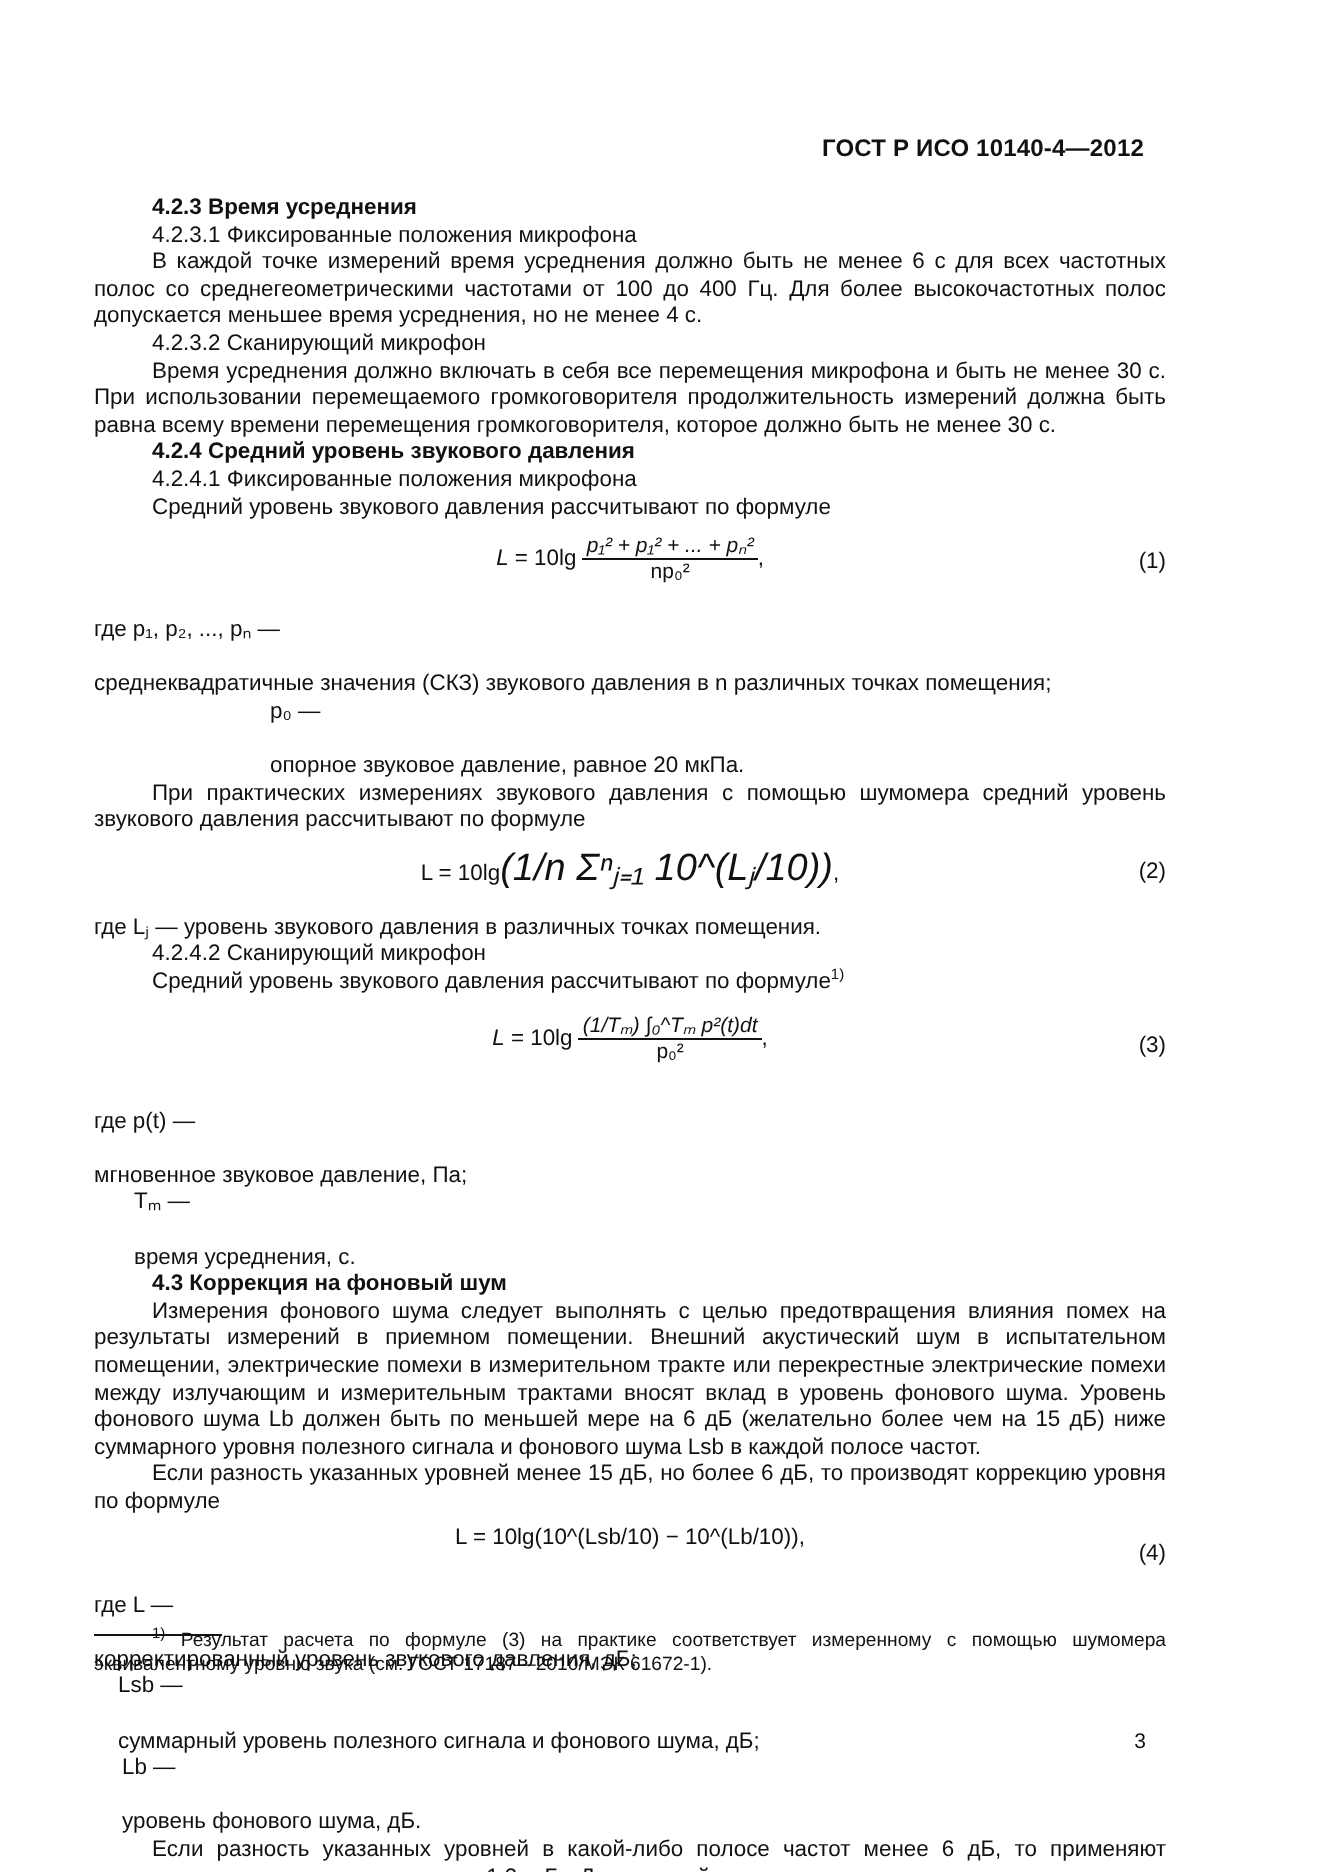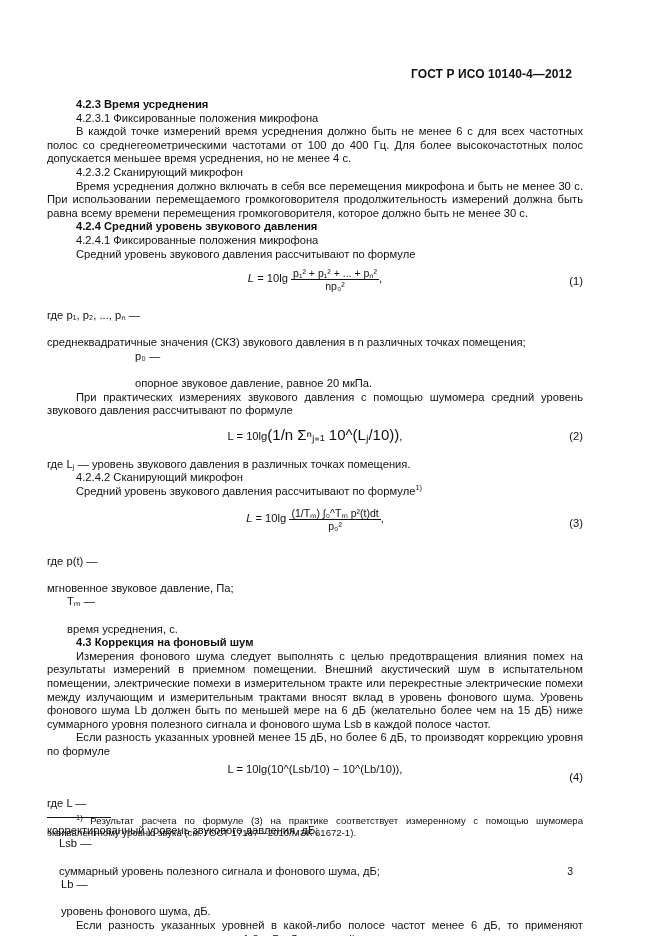--- a/index.html
+++ b/index.html
@@ -9,31 +9,31 @@
   .header { position: absolute; right: 79px; top: 68px; font-weight: bold; font-size: 12px; letter-spacing: 0.1px; }
   .body { position: absolute; left: 47px; top: 98px; width: 536px; }
   .p { margin: 0; text-align: justify; }
   .ind { text-indent: 29px; }
   .h { font-weight: bold; text-indent: 29px; margin: 0; }
   .sub { text-indent: 29px; margin: 0; }
   .formula { position: relative; height: 40px; margin: 2px 0; }
   .formula .expr { position: absolute; left: 0; right: 0; text-align: center; top: 10px; }
   .formula .num { position: absolute; right: 0; top: 10px; }
   .frac { display: inline-block; vertical-align: middle; text-align: center; }
-  .frac .top { display: block; border-bottom: 1px solid #111; padding: 0 2px; font-size: 10.5px; line-height: 12px; }
+  .frac .top { display: block; border-bottom: 1px solid #111; padding: 0 2px; font-size: 10.5px; line-height: 12px; font-style: italic; }
   .frac .bot { display: block; font-size: 10.5px; line-height: 12px; }
   i { font-style: italic; }
   sup, sub { font-size: 7.5px; line-height: 0; }
   .where { display: flex; margin: 0; flex-direction: column; }
   .where .lhs { white-space: nowrap; }
   .where .rhs { flex: 1; }
   .footline { position: absolute; left: 47px; top: 817px; width: 64px; border-top: 1px solid #111; }
   .footnote { position: absolute; left: 47px; top: 815px; width: 536px; font-size: 9.6px; line-height: 12px; text-align: justify; }
   .pagenum { position: absolute; right: 78px; top: 865px; font-size: 10.5px; }
-  .big { font-size: 15px; }
+  .big { font-size: 19px; font-style: italic; }
 </style>
 </head>
 <body>
 
 <div class="page">
   <div class="header">ГОСТ Р ИСО 10140-4—2012</div>
 
   <div class="body">
     <p class="h">4.2.3  Время усреднения</p>
     <p class="sub">4.2.3.1  Фиксированные положения микрофона</p>

